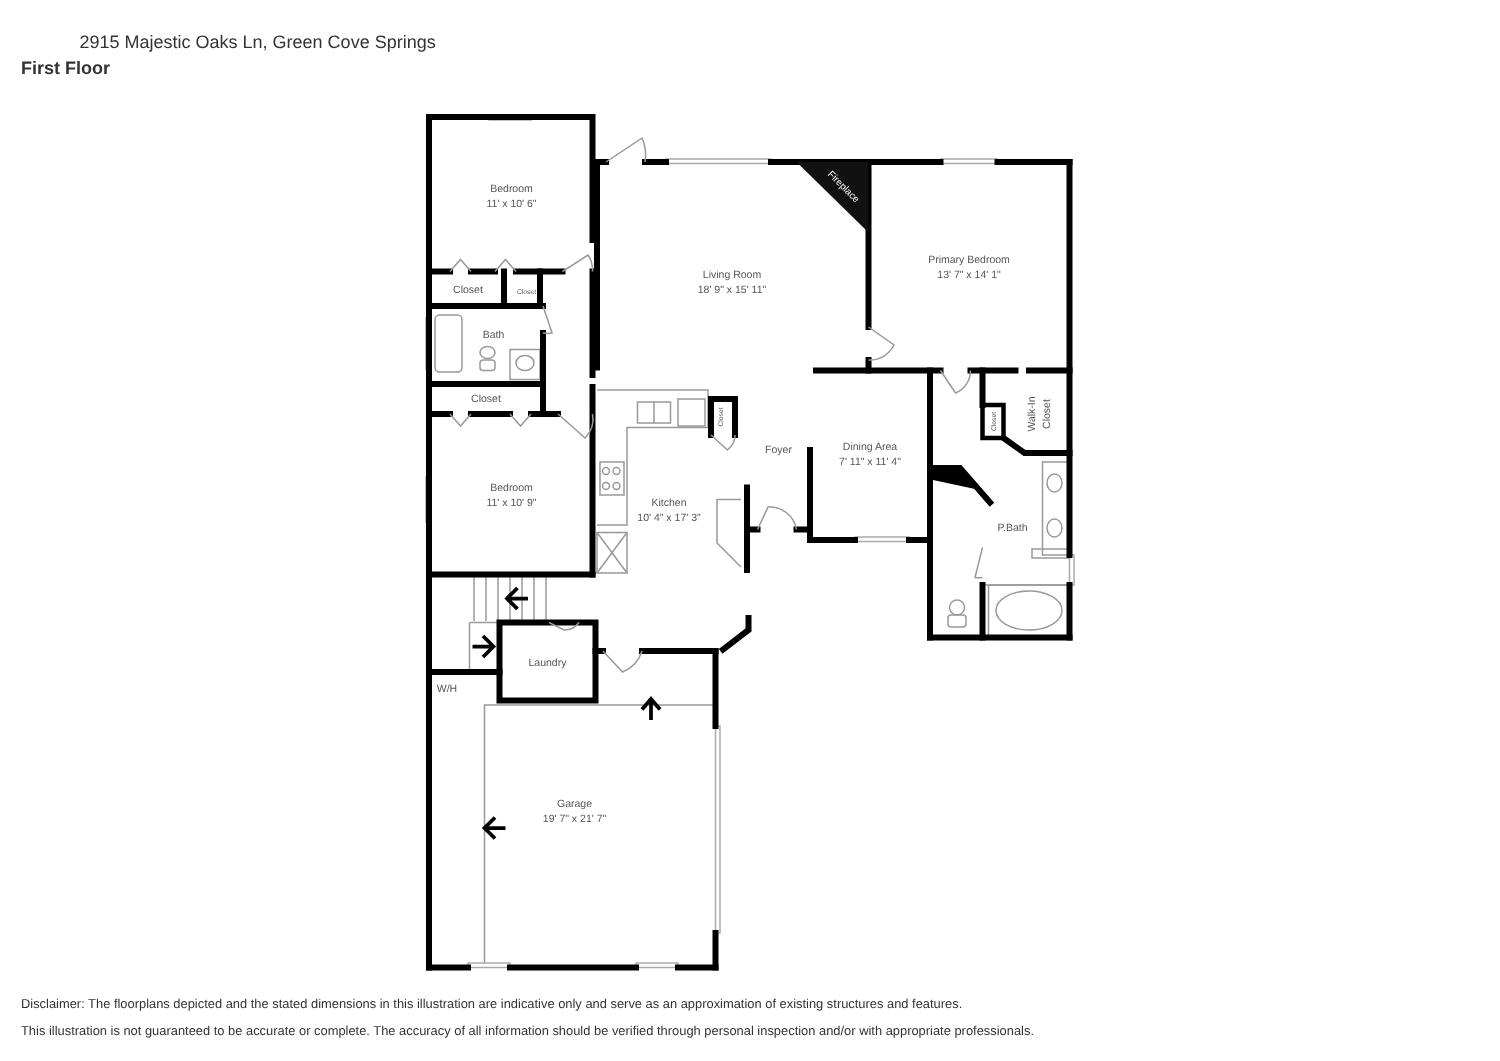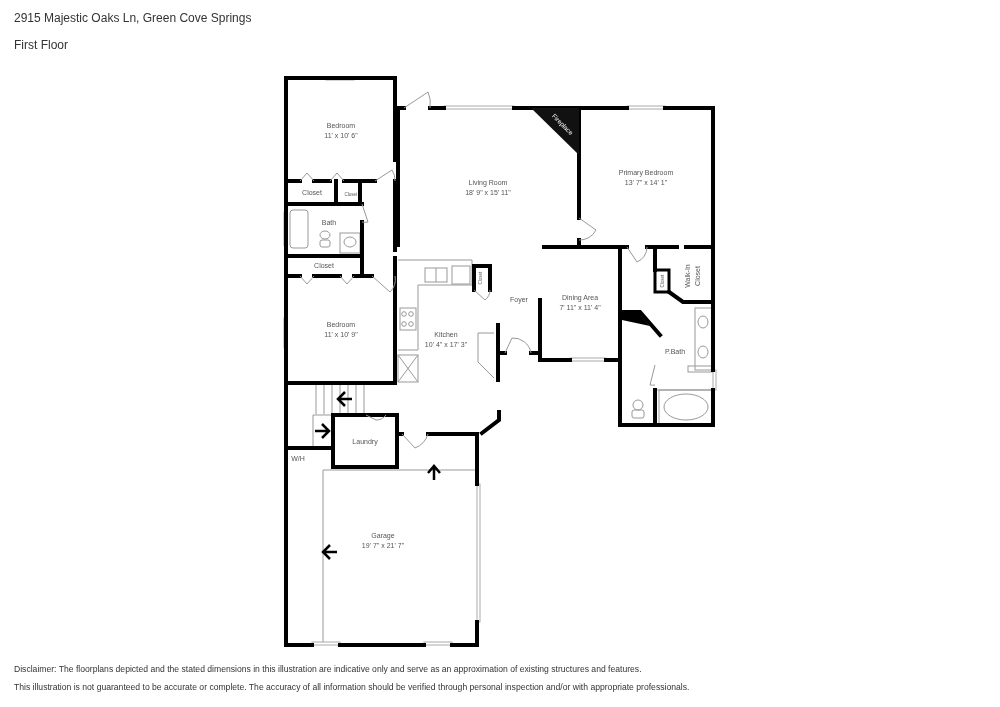--- a/index.html
+++ b/index.html
@@ -9,22 +9,22 @@
   svg { position: absolute; left: 0; top: 0; }
   .wall { fill: none; stroke: #000; stroke-width: 4; stroke-linecap: square; }
   .thin { fill: none; stroke: #999; stroke-width: 1; }
   .win { fill: #fff; stroke: #aaa; stroke-width: 1; }
   .lbl { font-family: "Liberation Sans", sans-serif; font-size: 7px; fill: #555; text-anchor: middle; }
   .lbl-sm { font-family: "Liberation Sans", sans-serif; font-size: 4.5px; fill: #555; text-anchor: middle; }
 </style>
 </head>
 <body>
 
-<div class="hdr" style="top:11px;">2915 Majestic Oaks Ln, Green Cove Springs</div>
-<div class="hdr" style="top:38px;">First Floor</div>
+<div class="hdr" style="top:21px;margin-left:39px;">2915 Majestic Oaks Ln, Green Cove Springs</div>
+<div class="hdr" style="top:38px;font-weight:bold;">First Floor</div>
 
 <svg width="1000" height="707" viewBox="0 0 1000 707">
 
   <g>
     <polyline class="thin" points="398,260 472,260 472,285 418,285 418,350 398,350"></polyline>
     <rect class="thin" x="425" y="268" width="22" height="14"></rect>
     <line class="thin" x1="436" y1="268" x2="436" y2="282"></line>
     <rect class="thin" x="452" y="266" width="18" height="18"></rect>
 
     <rect class="thin" x="400" y="308" width="16" height="22"></rect>

